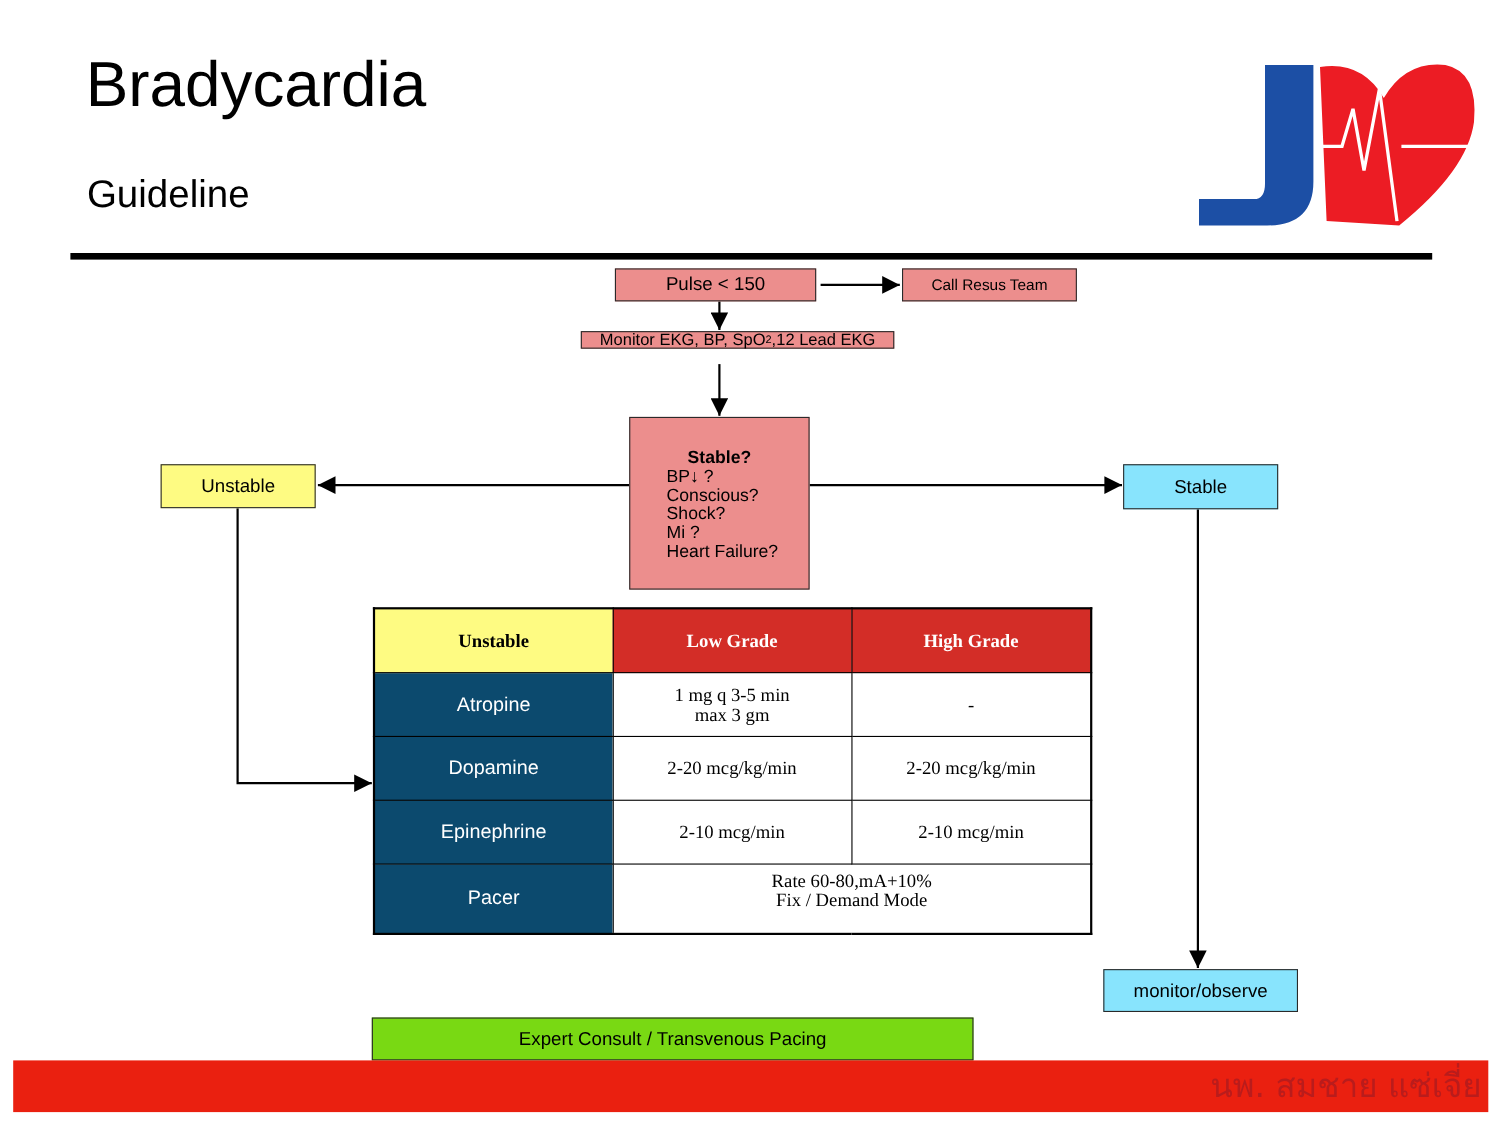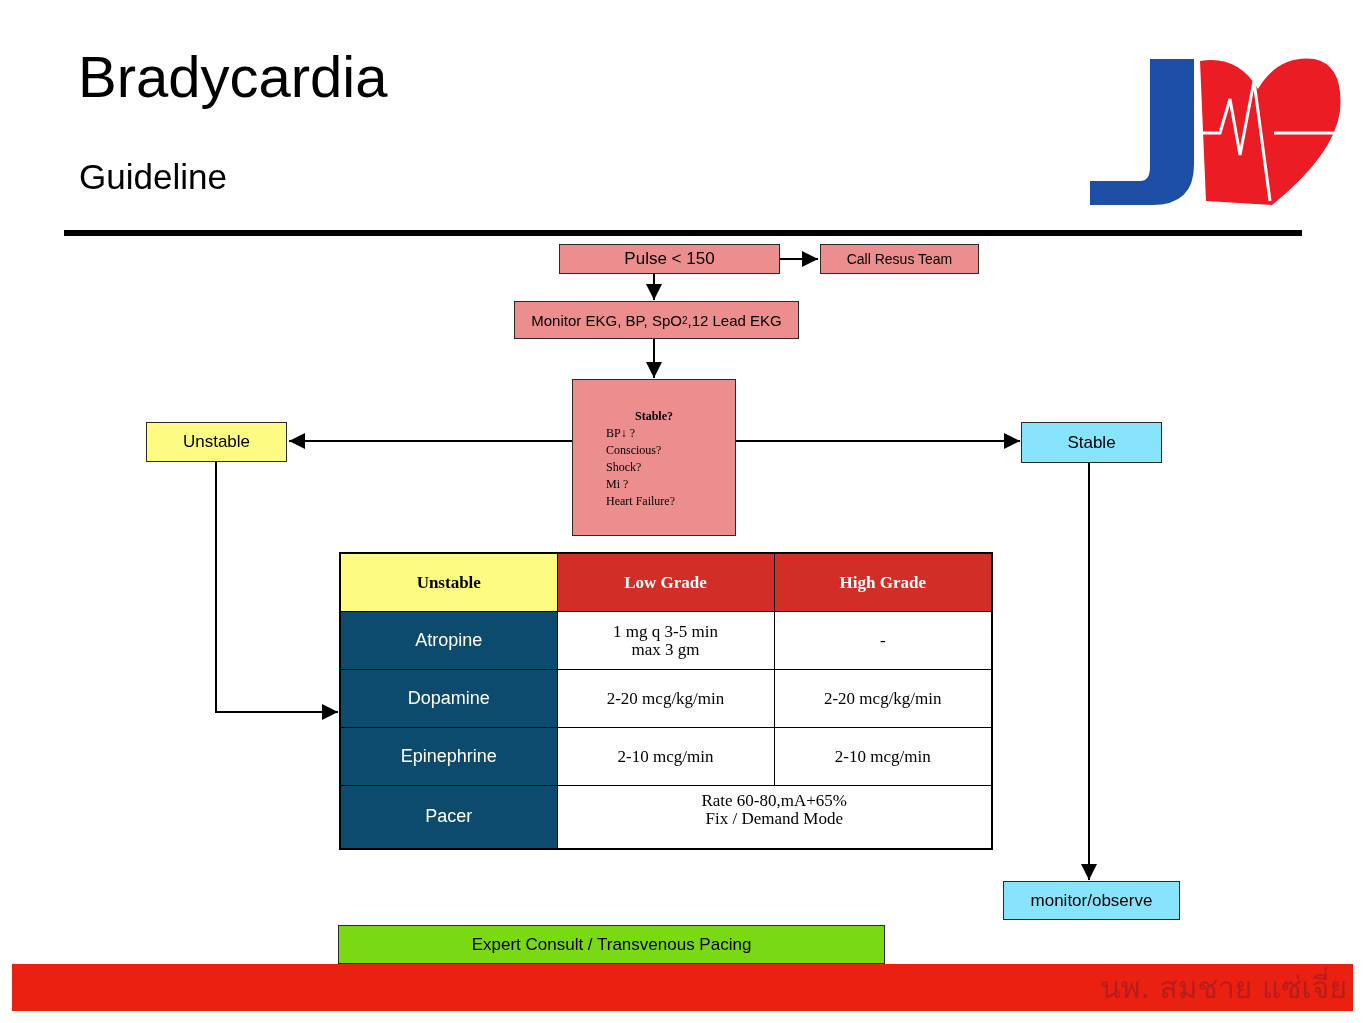--- a/index.html
+++ b/index.html
@@ -5,24 +5,24 @@
   html, body { margin: 0; padding: 0; background: #ffffff; }
   body { width: 1365px; height: 1023px; position: relative; overflow: hidden; font-family: "Liberation Sans", sans-serif; color: #000; }
   .abs { position: absolute; }
   #title { left: 78px; top: 42px; font-size: 58px; line-height: 70px; }
   #subtitle { left: 79px; top: 155px; font-size: 35px; line-height: 44px; }
   #rule { left: 64px; top: 230px; width: 1238px; height: 6px; background: #000; }
   #logo { left: 1088px; top: 55px; width: 256px; height: 152px; }
 
   .box { position: absolute; border: 1px solid #2a2a2a; box-sizing: border-box; display: flex; align-items: center; justify-content: center; text-align: center; }
   .pink { background: #ec8e8d; }
-  #pulse { left: 559px; top: 244px; width: 221px; height: 30px; font-size: 17px; }
+  #pulse { left: 559px; top: 244px; width: 183px; height: 30px; font-size: 17px; }
   #call { left: 820px; top: 244px; width: 159px; height: 30px; font-size: 14px; }
-  #monitor { left: 514px; top: 301px; width: 285px; height: 38px; font-size: 15px; }
-  #stable-q { left: 572px; top: 379px; width: 164px; height: 157px; font-size: 12px; line-height: 17px; display: block; text-align: left; padding: 28px 0 0 6px; font-family: Liberation Serif, serif; }
+  #monitor { left: 528px; top: 301px; width: 285px; height: 16px; font-size: 15px; }
+  #stable-q { left: 572px; top: 379px; width: 164px; height: 157px; font-size: 16px; line-height: 17px; display: block; text-align: left; padding: 28px 0 0 6px; }
   #stable-q .q-title { font-weight: bold; text-align: center; display: block; padding-right: 6px; }
   #stable-q .q-line { display: block; margin-left: 27px; }
   #unstable { left: 146px; top: 422px; width: 141px; height: 40px; background: #fefb82; font-size: 17px; }
   #stable { left: 1021px; top: 422px; width: 141px; height: 41px; background: #88e4fd; font-size: 17px; }
   #expert { left: 338px; top: 925px; width: 547px; height: 39px; background: #79d913; font-size: 17px; }
   #observe { left: 1003px; top: 881px; width: 177px; height: 39px; background: #88e4fd; font-size: 17px; }
 
   #drugtable { position: absolute; left: 339px; top: 552px; width: 652px; border-collapse: collapse; border: 2px solid #000; table-layout: fixed; }
   #drugtable td, #drugtable th { border: 1px solid #000; text-align: center; padding: 0; }
   #drugtable th { height: 57px; font-family: "Liberation Serif", serif; font-weight: bold; font-size: 17px; }
@@ -110,21 +110,21 @@
     <td class="val">2-20 mcg/kg/min</td>
   </tr>
   <tr class="r">
     <td class="drug">Epinephrine</td>
     <td class="val">2-10 mcg/min</td>
     <td class="val">2-10 mcg/min</td>
   </tr>
   <tr class="rp">
     <td class="drug">Pacer</td>
     <td class="val" colspan="2" style="vertical-align:top;padding-top:6px">
-      <div>Rate 60-80,mA+65%</div>
+      <div>Rate 60-80,mA+10%</div>
       <div>Fix / Demand Mode</div>
     </td>
   </tr>
 </tbody>
   </table>
 
 <div class="box" id="expert">Expert Consult / Transvenous Pacing</div>
 <div class="box" id="observe">monitor/observe</div>
 
 <div class="abs" id="footer"></div>

